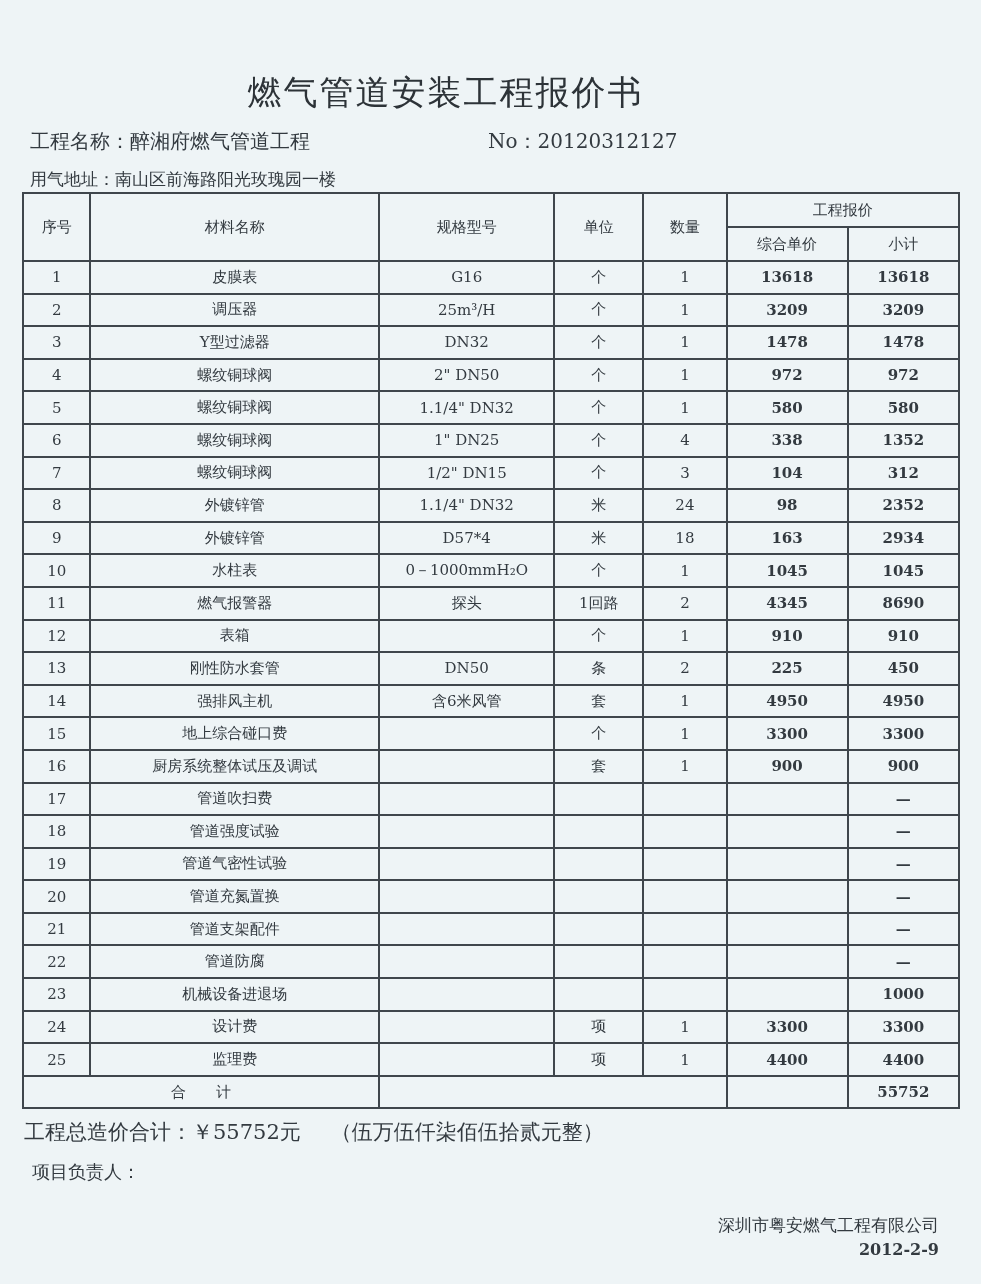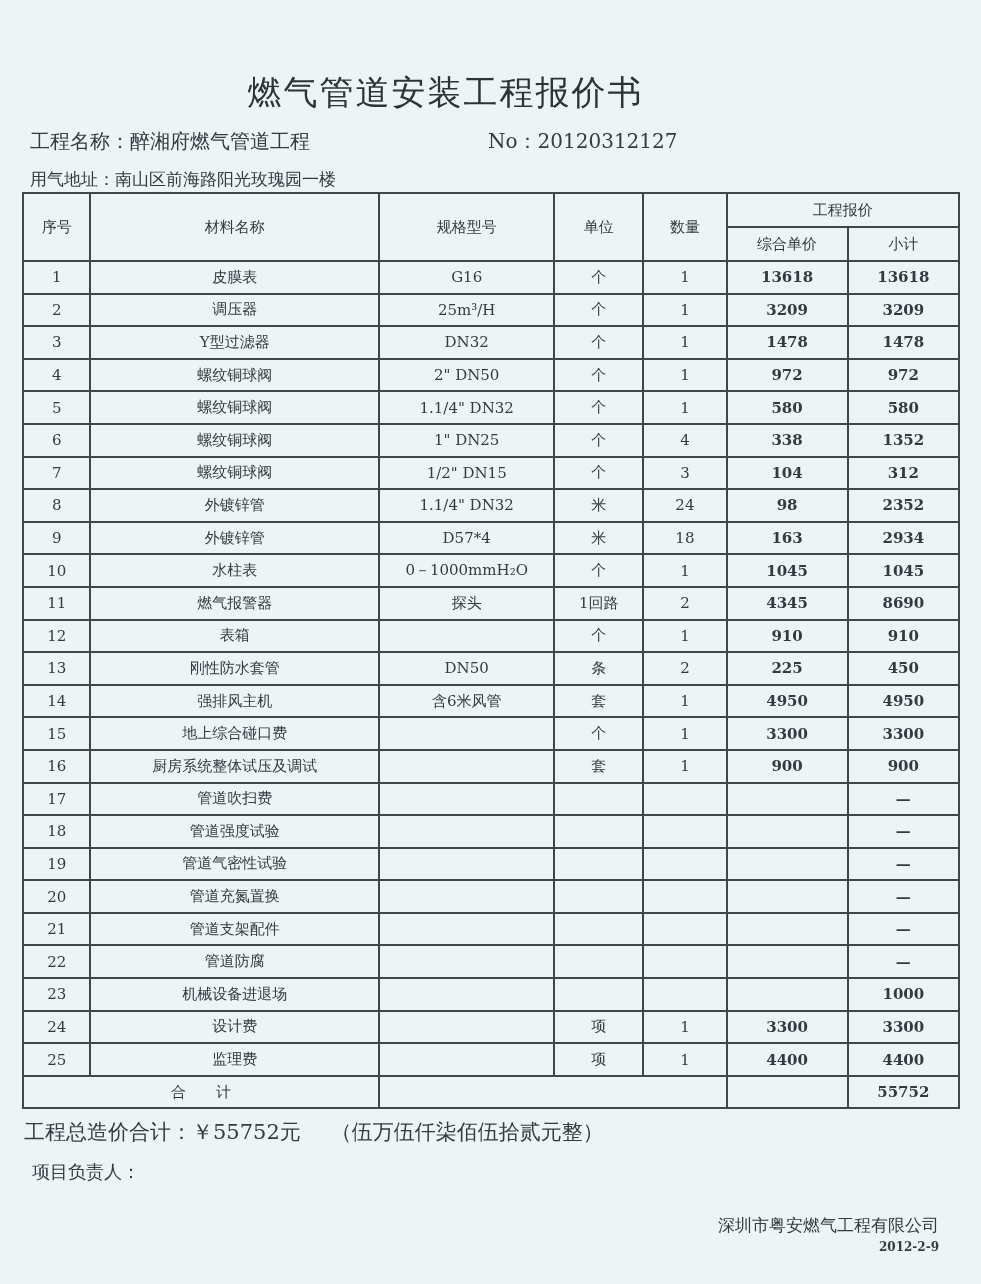--- a/index.html
+++ b/index.html
@@ -10,21 +10,21 @@
   .meta2{position:absolute;top:168px;left:30px;font-size:17px;}
   table{position:absolute;top:192px;left:22px;border-collapse:collapse;width:938px;font-size:15px;}
   td,th{border:2px solid #3f464c;text-align:center;font-weight:normal;padding:0;height:30.6px;}
   th{height:32px;}
   td.num{font-weight:bold;border-radius:12px;}
   .c0{width:66px}.c1{width:290px}.c2{width:174px}.c3{width:88px}.c4{width:82px}.c5{width:120px}.c6{width:110px}
   .total-line{position:absolute;top:1118px;left:24px;font-size:21px;}
   .total-line .cn{margin-left:30px;text-align:right;}
   .manager{position:absolute;top:1160px;left:24px;font-size:18px;margin-left:8px;}
   .company{position:absolute;top:1214px;right:42px;font-size:17px;}
-  .date{position:absolute;top:1240px;right:42px;font-size:12px;font-weight:bold;}
+  .date{position:absolute;top:1240px;right:42px;font-size:16px;font-weight:bold;}
 </style>
 </head>
 <body>
 
 <div class="title">燃气管道安装工程报价书</div>
 <div class="meta1">
   <span>工程名称：</span><span>醉湘府燃气管道工程</span>
   <span class="no"><span>No：</span><span>20120312127</span></span>
 </div>
 <div class="meta2">

